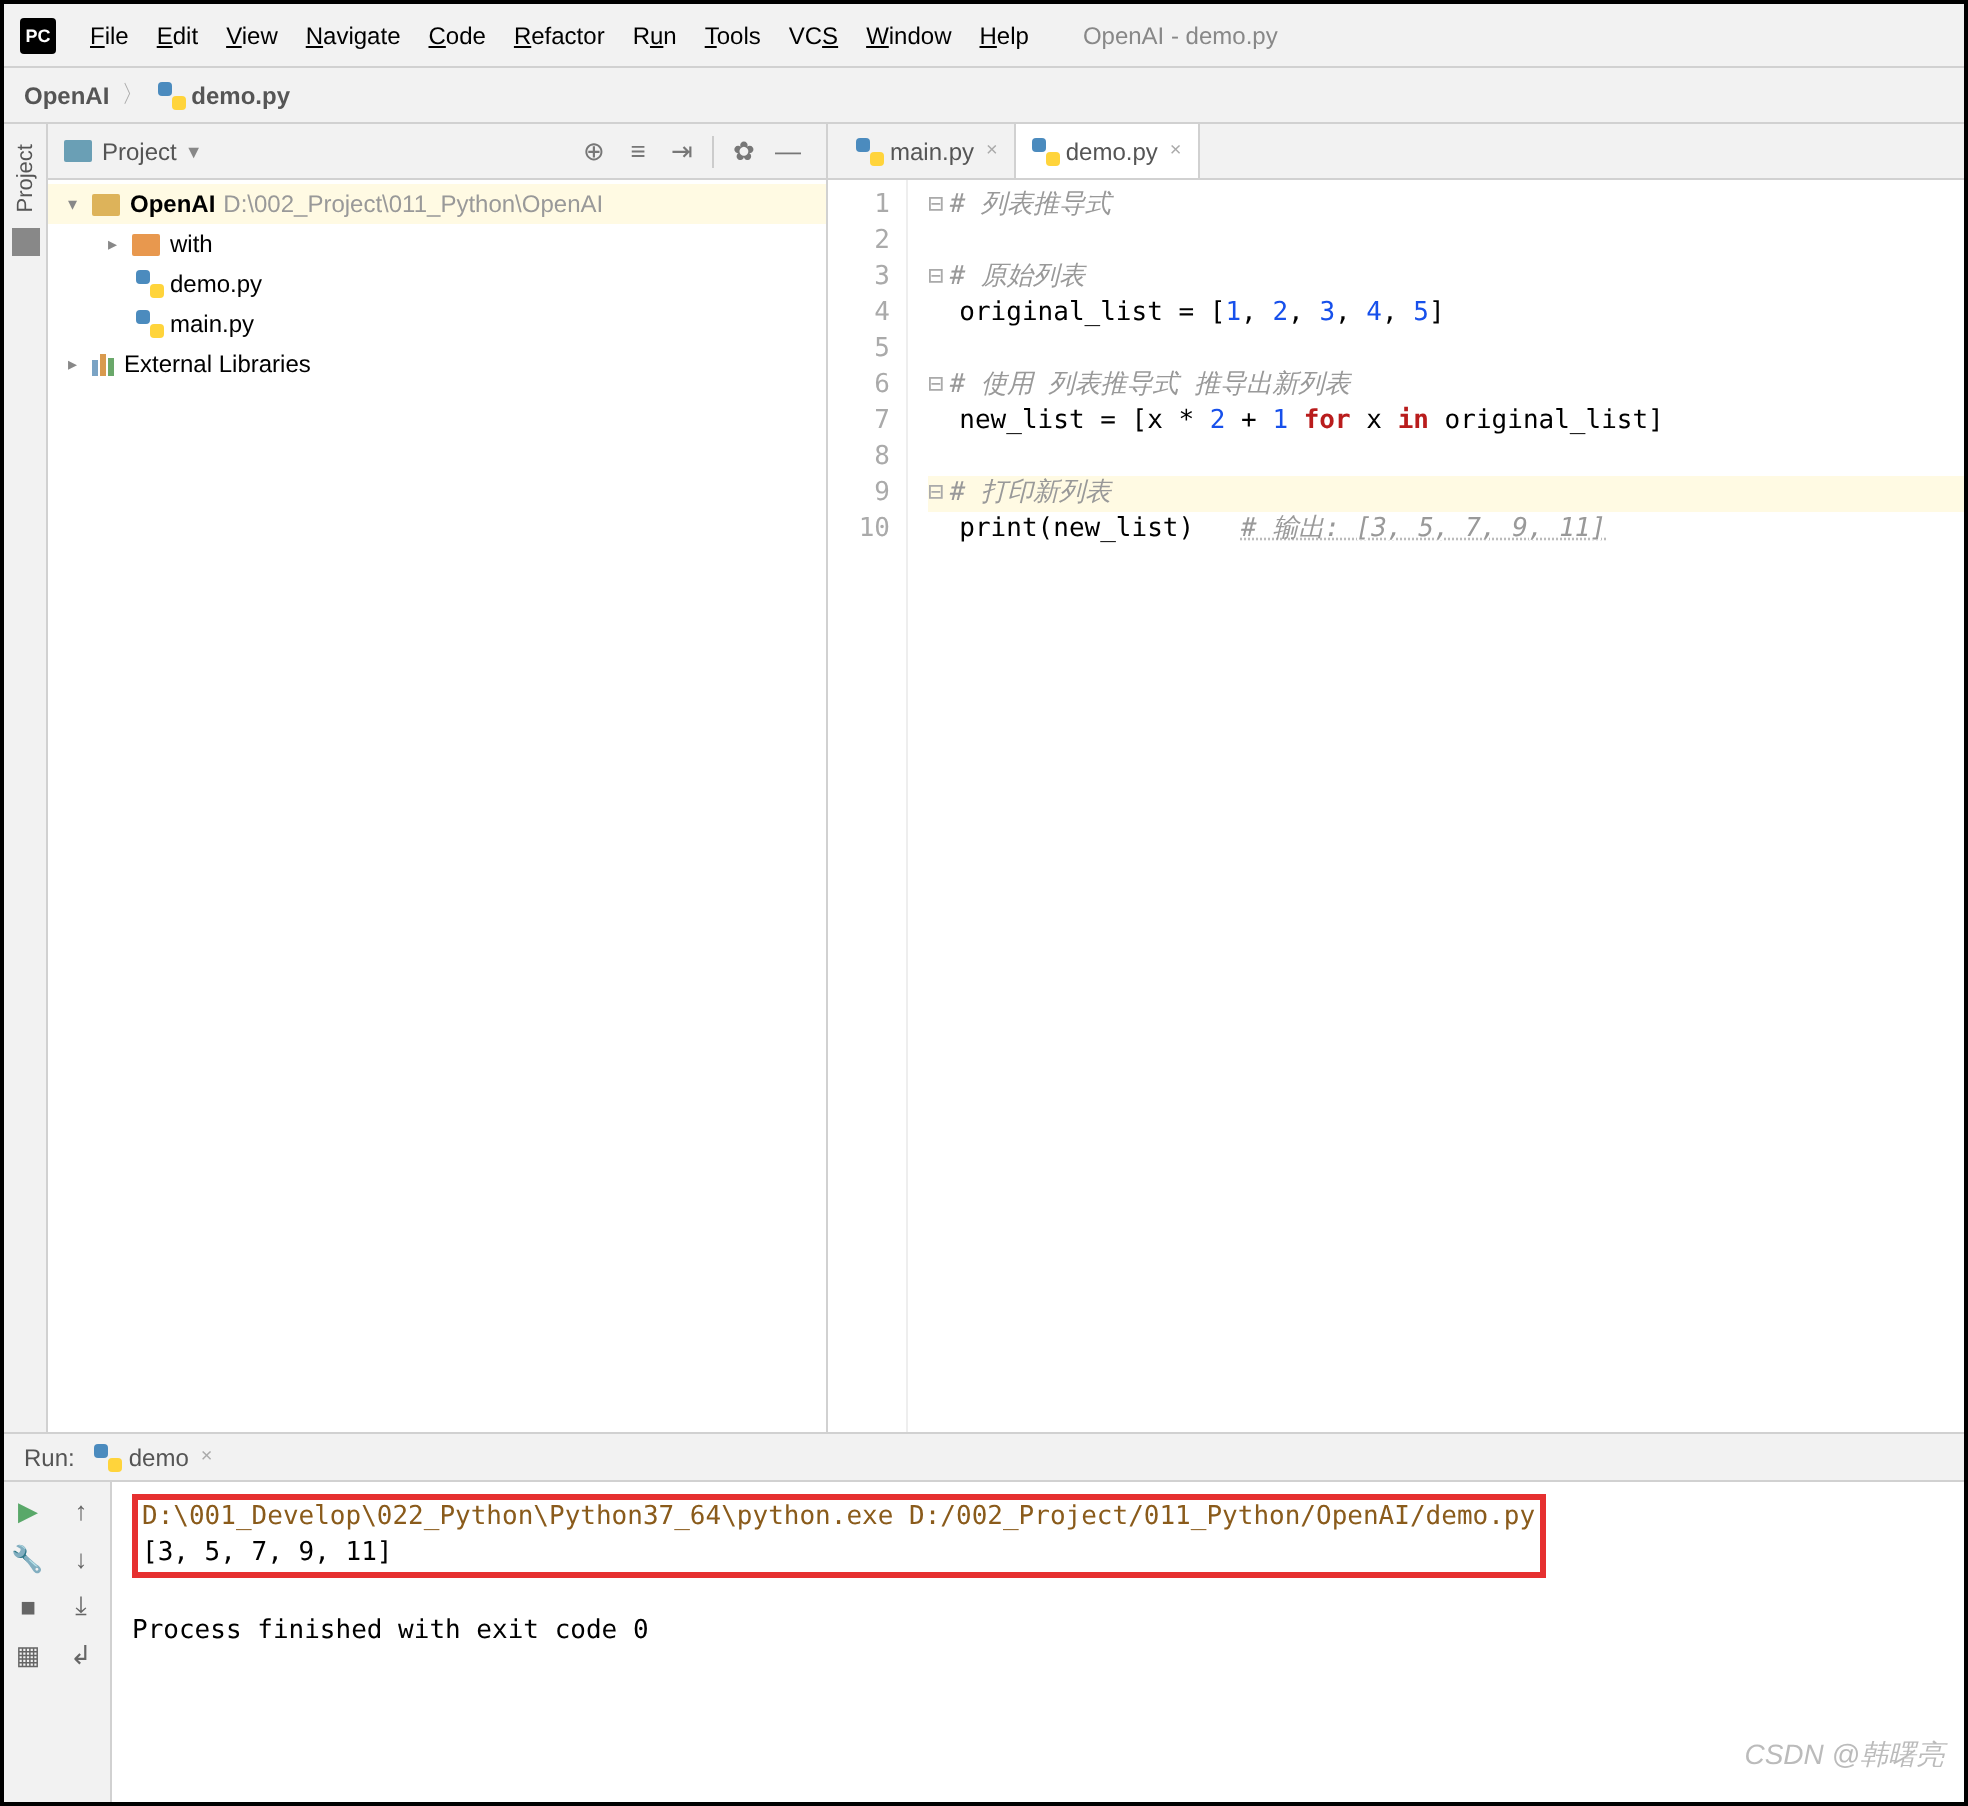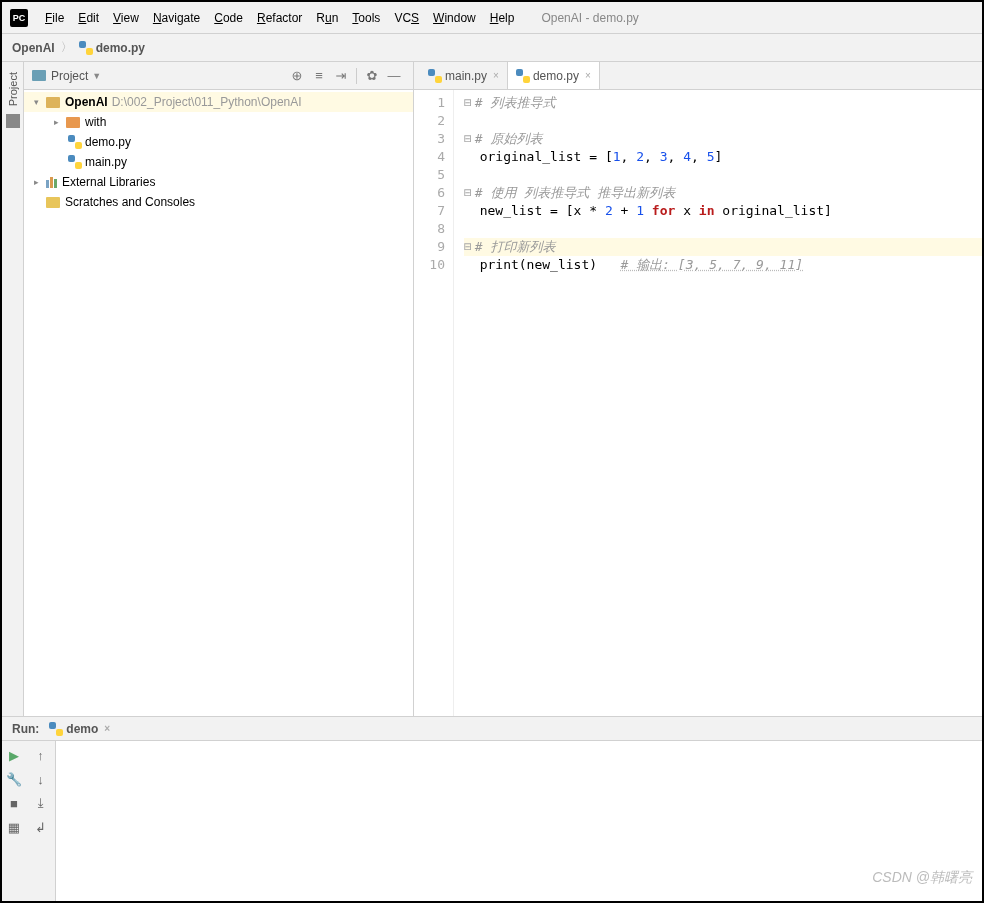--- a/index.html
+++ b/index.html
@@ -47,21 +47,21 @@
 .editor { flex: 1; display: flex; font-family: "Consolas", monospace; font-size: 13px; background: #fff; overflow: hidden; }
 .gutter { width: 40px; text-align: right; padding: 4px 8px 4px 0; color: #aaa; background: #fff; border-right: 1px solid #eee; line-height: 18px; }
 .code { flex: 1; padding: 4px 0 4px 10px; line-height: 18px; white-space: pre; }
 .code .ln { height: 18px; }
 .code .hl { background: #fffae3; }
 .c-comment { color: #999; font-style: italic; }
 .c-kw { color: #b91c1c; font-weight: bold; }
 .c-num { color: #1750eb; }
 .fold { color: #aaa; margin-right: 3px; }
 .run-panel { border-top: 1px solid #d1d1d1; background: #fff; }
-.run-header { display: flex; align-items: center; height: 24px; background: #f2f2f2; padding: 0 10px; border-bottom: 1px solid #d1d1d1; font-weight: bold; }
+.run-header { display: flex; align-items: center; height: 24px; background: #f2f2f2; padding: 0 10px; border-bottom: 1px solid #d1d1d1; }
 .run-title { color: #555; margin-right: 8px; }
 .run-tab { color: #555; margin-left: 2px; display: flex; align-items: center; }
 .run-body { display: flex; height: 160px; }
 .run-tools { width: 54px; background: #f2f2f2; border-right: 1px solid #d1d1d1; padding: 4px 2px; display: grid; grid-template-columns: 1fr 1fr; gap: 4px; align-content: start; }
 .run-tool { width: 20px; height: 20px; display: flex; align-items: center; justify-content: center; color: #666; cursor: pointer; font-size: 13px; }
 .run-tool.play { color: #59a869; }
 .console { flex: 1; padding: 6px 10px; font-family: "Consolas", monospace; font-size: 13px; line-height: 18px; color: #000; }
 .console-cmd { color: #8a5b1b; }
 .red-box { border: 3px solid #e63030; display: inline-block; padding: 0 2px; }
 .watermark { position: fixed; right: 12px; bottom: 16px; color: rgba(120,120,120,.5); font-size: 14px; font-style: italic; pointer-events: none; }
@@ -123,24 +123,20 @@
       </div>
       <div class="tree-row" style="padding-left:10px">
         <span class="chev">▸</span>
         <span class="lib-icon">
             <span></span>
             <span></span>
             <span></span>
           </span>
         <span class="tree-label">External Libraries</span>
       </div>
-      <div class="tree-row" style="padding-left:22px">
-        <span class="scr-icon"></span>
-        <span class="tree-label">Scratches and Consoles</span>
-      </div>
     </div>
   </div>
 
   <div class="editor-area">
     <div class="tabs" id="tabs">
         <div class="tab">
           <span class="py-icon"></span>
           <span>main.py</span>
           <span class="tab-close">×</span>
         </div>
@@ -182,18 +178,20 @@
       <div class="run-tool play">▶</div>
       <div class="run-tool">↑</div>
       <div class="run-tool">🔧</div>
       <div class="run-tool">↓</div>
       <div class="run-tool">■</div>
       <div class="run-tool">⤓</div>
       <div class="run-tool">▦</div>
       <div class="run-tool">↲</div>
     </div>
     <div class="console">
+      <div><span class="red-box"><span class="console-cmd">D:\001_Develop\022_Python\Python37_64\python.exe D:/002_Project/011_Python/OpenAI/demo.py</span><br><span>[3, 5, 7, 9, 11]</span></span></div>
       <br>
+      <div>Process finished with exit code 0</div>
     </div>
   </div>
 </div>
 
 <div class="watermark">CSDN @韩曙亮</div>
 
 </body></html>

